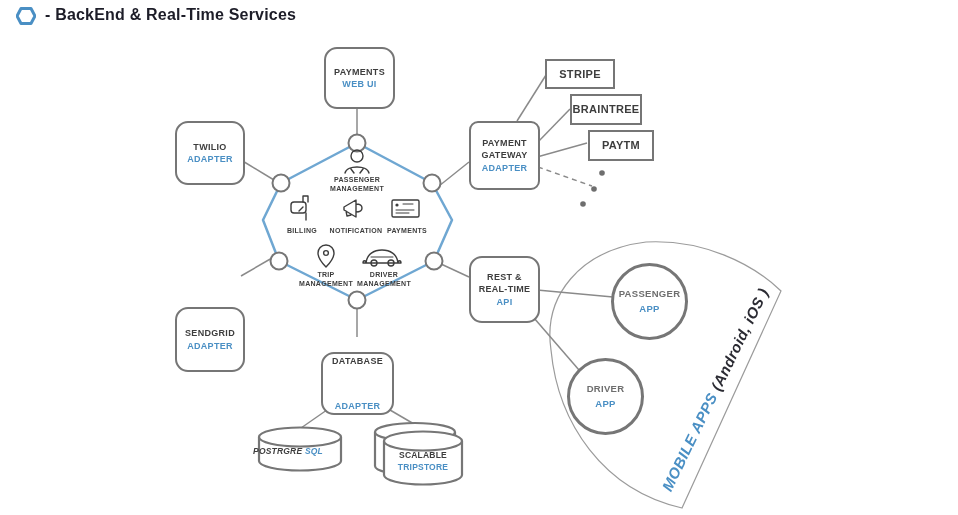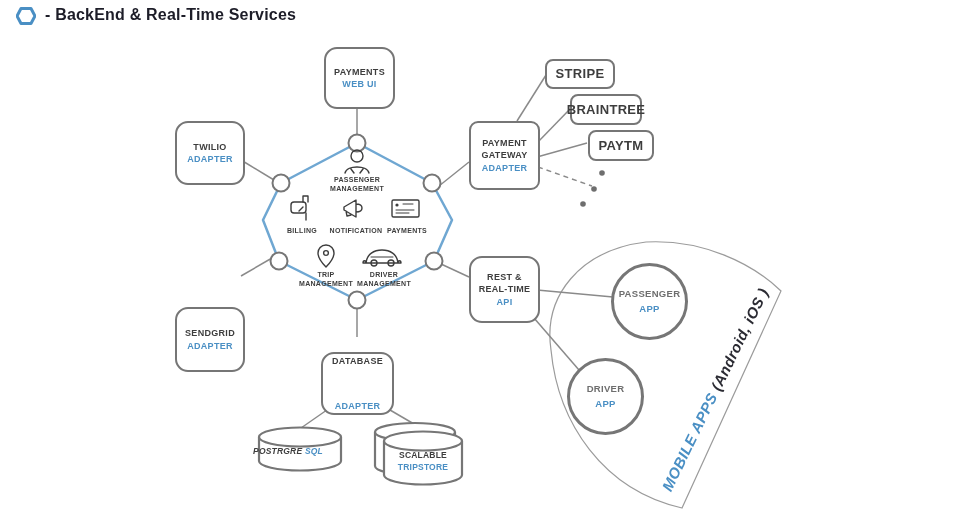--- a/index.html
+++ b/index.html
@@ -9,21 +9,21 @@
   }
   .svg-layer { position:absolute; left:0; top:0; }
   .title-bar { position:absolute; left:16px; top:6px; display:flex; align-items:flex-start; gap:9px; }
   .title-text { font-size:16px; font-weight:700; color:#1d1d28; letter-spacing:0.2px; }
   .box {
     position:absolute; background:#fff; border:2.5px solid #767676; border-radius:13px;
     display:flex; flex-direction:column; align-items:center; justify-content:center;
     text-align:center; font-weight:700; font-size:9px; color:#3d3d3d;
     line-height:1.35; letter-spacing:0.3px;
   }
-  .small-box { border-radius:8px; border-width:2px; font-size:13px; }
+  .small-box { border-radius:0; border-width:2px; font-size:11px; }
   .blue { color:#4a8fc4; }
   .app-circle {
     position:absolute; width:71px; height:71px; border-radius:50%;
     border:3px solid #767676; background:#fff;
     display:flex; flex-direction:column; align-items:center; justify-content:center;
     font-weight:700; font-size:9.5px; color:#6e6e6e; line-height:1.5; letter-spacing:0.3px;
   }
   .hexlabel {
     position:absolute; transform:translateX(-50%); text-align:center;
     font-size:7px; font-weight:700; color:#3d3d3d; letter-spacing:0.3px;

